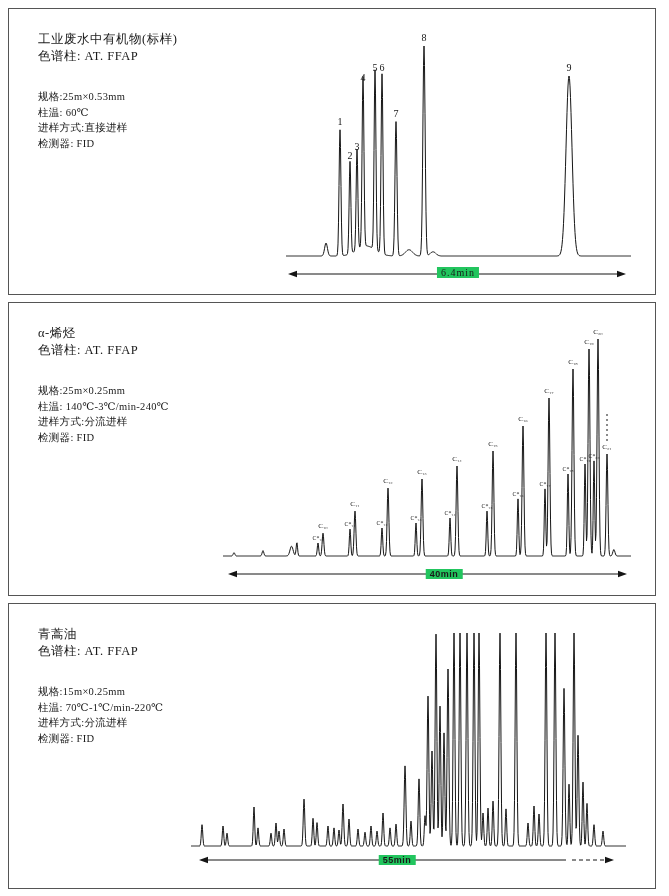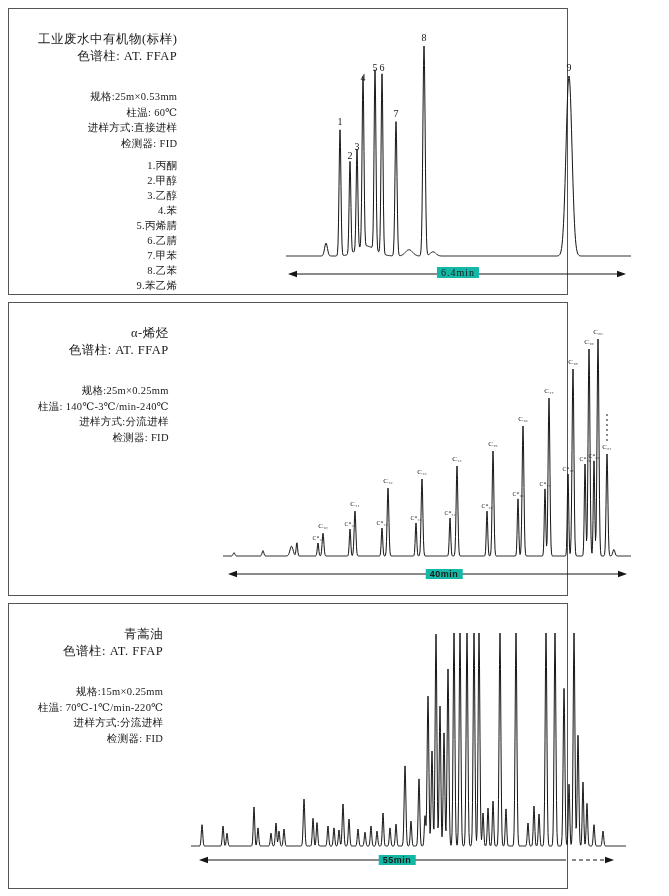--- a/index.html
+++ b/index.html
@@ -1,56 +1,45 @@
 <!DOCTYPE html>
 <html><head>
 <meta charset="utf-8">
 <style>
   html,body{margin:0;padding:0;background:#ffffff;}
   .page{position:relative;width:669px;height:896px;background:#fff;overflow:hidden;
         font-family:"Liberation Serif","DejaVu Serif",serif;color:#1a1a1a;}
-  .panel{position:absolute;left:8px;width:560px;border:1px solid #555;background:#fff;box-sizing:border-box;text-align:right;}
+  .panel{position:absolute;left:8px;width:648px;border:1px solid #555;background:#fff;box-sizing:border-box;}
   .panel-1{top:8px;height:287px;}
   .panel-2{top:302px;height:294px;text-decoration:underline;}
   .panel-3{top:603px;height:286px;padding-left:42px;}
   .panel-text{position:absolute;left:29px;top:22px;z-index:2;}
   .t-title{font-size:12.5px;line-height:17px;letter-spacing:.5px;}
   .t-col{font-size:12.5px;line-height:17px;letter-spacing:.5px;}
   .t-specs{margin-top:24px;font-size:10.5px;line-height:15.5px;letter-spacing:.3px;}
   .t-legend{margin-top:7px;font-size:10.5px;line-height:15px;letter-spacing:.3px;}
   svg.chrom{position:absolute;left:0;top:0;z-index:1;}
-  .axis-label{position:absolute;transform:translateX(-50%);background:#14b8a6;padding:0 4px;z-index:3;
+  .axis-label{position:absolute;transform:translateX(-50%);background:#22c55e;padding:0 4px;z-index:3;
               font-size:10px;letter-spacing:1px;white-space:nowrap;}
   .axis-label.small-bold{font-family:"Liberation Sans","DejaVu Sans",sans-serif;font-size:9px;font-weight:bold;letter-spacing:.5px;}
 </style>
 </head>
 <body>
 
 <div class="page">
 
   <section class="panel panel-1">
     <div class="panel-text">
       <div class="t-title">工业废水中有机物(标样)</div>
       <div class="t-col">色谱柱: AT. FFAP</div>
       <div class="t-specs">
         <div>规格:25m×0.53mm</div>
         <div>柱温: 60℃</div>
         <div>进样方式:直接进样</div>
         <div>检测器: FID</div>
-      </div>
-      <div class="t-legend">
-        <div>1.丙酮</div>
-        <div>2.甲醇</div>
-        <div>3.乙醇</div>
-        <div>4.苯</div>
-        <div>5.丙烯腈</div>
-        <div>6.乙腈</div>
-        <div>7.甲苯</div>
-        <div>8.乙苯</div>
-        <div>9.苯乙烯</div>
       </div>
     </div>
     <svg class="chrom" id="chrom-0" width="644" height="285">
         <path d="M277 247L277.0 247.0L277.5 247.0L278.0 247.0L278.5 247.0L279.0 247.0L279.5 247.0L280.0 247.0L280.5 247.0L281.0 247.0L281.5 247.0L282.0 247.0L282.5 247.0L283.0 247.0L283.5 247.0L284.0 247.0L284.5 247.0L285.0 247.0L285.5 247.0L286.0 247.0L286.5 247.0L287.0 247.0L287.5 247.0L288.0 247.0L288.5 247.0L289.0 247.0L289.5 247.0L290.0 247.0L290.5 247.0L291.0 247.0L291.5 247.0L292.0 247.0L292.5 247.0L293.0 247.0L293.5 247.0L294.0 247.0L294.5 247.0L295.0 247.0L295.5 247.0L296.0 247.0L296.5 247.0L297.0 247.0L297.5 247.0L298.0 247.0L298.5 247.0L299.0 247.0L299.5 247.0L300.0 247.0L300.5 247.0L301.0 247.0L301.5 247.0L302.0 247.0L302.5 247.0L303.0 247.0L303.5 247.0L304.0 247.0L304.5 247.0L305.0 247.0L305.5 247.0L306.0 247.0L306.5 247.0L307.0 247.0L307.5 247.0L308.0 247.0L308.5 247.0L309.0 247.0L309.5 247.0L310.0 247.0L310.5 247.0L311.0 247.0L311.5 247.0L312.0 247.0L312.5 246.9L313.0 246.8L313.5 246.4L314.0 245.7L314.5 244.3L315.0 242.3L315.5 239.7L316.0 237.0L316.5 234.8L317.0 234.0L317.5 234.7L318.0 236.8L318.5 239.5L319.0 242.1L319.5 244.2L320.0 245.6L320.5 246.4L321.0 246.7L321.5 246.9L322.0 247.0L322.5 247.0L323.0 247.0L323.5 247.0L324.0 247.0L324.5 247.0L325.0 247.0L325.5 247.0L326.0 247.0L326.5 247.0L327.0 246.9L327.5 246.8L328.0 246.3L328.5 243.7L329.0 234.9L329.5 213.2L330.0 176.5L330.5 137.7L331.0 120.8L331.5 138.6L332.0 177.6L332.5 213.9L333.0 235.1L333.5 243.6L334.0 246.0L334.5 246.4L335.0 246.4L335.5 246.4L336.0 246.3L336.5 246.2L337.0 246.1L337.5 245.9L338.0 245.6L338.5 244.5L339.0 239.7L339.5 225.9L340.0 198.9L340.5 167.2L341.0 152.4L341.5 167.0L342.0 198.4L342.5 224.8L343.0 238.2L343.5 242.4L344.0 243.1L344.5 243.0L345.0 242.5L345.5 241.1L346.0 235.8L346.5 220.7L347.0 191.2L347.5 156.4L348.0 140.0L348.5 155.7L349.0 189.7L349.5 218.6L350.0 233.2L350.5 237.7L351.0 237.9L351.5 234.4L352.0 222.5L352.5 193.5L353.0 144.2L353.5 91.3L354.0 67.4L354.5 90.2L355.0 142.6L355.5 191.8L356.0 220.9L356.5 232.7L357.0 236.1L357.5 236.8L358.0 237.0L358.5 237.0L359.0 237.1L359.5 237.3L360.0 237.4L360.5 237.6L361.0 237.8L361.5 238.0L362.0 238.3L362.5 238.4L363.0 238.0L363.5 234.8L364.0 223.0L364.5 193.1L365.0 141.7L365.5 86.1L366.0 60.8L366.5 84.9L367.0 140.6L367.5 193.3L368.0 224.8L368.5 237.8L369.0 241.8L369.5 242.7L370.0 242.4L370.5 239.3L371.0 227.5L371.5 197.7L372.0 146.3L372.5 90.6L373.0 64.8L373.5 88.5L374.0 144.0L374.5 196.7L375.0 228.1L375.5 241.0L376.0 244.9L376.5 245.8L377.0 246.0L377.5 246.2L378.0 246.3L378.5 246.3L379.0 246.4L379.5 246.5L380.0 246.6L380.5 246.6L381.0 246.7L381.5 246.7L382.0 246.7L382.5 246.8L383.0 246.8L383.5 246.6L384.0 245.4L384.5 241.1L385.0 228.9L385.5 203.4L386.0 165.1L386.5 127.8L387.0 112.6L387.5 129.5L388.0 167.4L388.5 205.2L389.0 230.0L389.5 241.6L390.0 245.6L390.5 246.6L391.0 246.7L391.5 246.6L392.0 246.5L392.5 246.3L393.0 246.1L393.5 245.8L394.0 245.5L394.5 245.1L395.0 244.7L395.5 244.2L396.0 243.7L396.5 243.1L397.0 242.6L397.5 242.1L398.0 241.6L398.5 241.2L399.0 240.9L399.5 240.8L400.0 240.7L400.5 240.8L401.0 241.0L401.5 241.2L402.0 241.6L402.5 242.1L403.0 242.6L403.5 243.1L404.0 243.7L404.5 244.2L405.0 244.7L405.5 245.1L406.0 245.5L406.5 245.8L407.0 246.1L407.5 246.3L408.0 246.5L408.5 246.7L409.0 246.8L409.5 246.8L410.0 246.9L410.5 246.8L411.0 246.5L411.5 245.2L412.0 240.7L412.5 228.7L413.0 203.0L413.5 159.8L414.0 104.9L414.5 56.5L415.0 37.0L415.5 56.5L416.0 104.8L416.5 159.7L417.0 202.8L417.5 228.4L418.0 240.3L418.5 244.6L419.0 245.7L419.5 245.7L420.0 245.4L420.5 245.0L421.0 244.6L421.5 244.2L422.0 243.7L422.5 243.4L423.0 243.1L423.5 242.9L424.0 242.8L424.5 242.9L425.0 243.1L425.5 243.3L426.0 243.7L426.5 244.2L427.0 244.6L427.5 245.0L428.0 245.5L428.5 245.8L429.0 246.1L429.5 246.4L430.0 246.6L430.5 246.7L431.0 246.8L431.5 246.9L432.0 246.9L432.5 247.0L433.0 247.0L433.5 247.0L434.0 247.0L434.5 247.0L435.0 247.0L435.5 247.0L436.0 247.0L436.5 247.0L437.0 247.0L437.5 247.0L438.0 247.0L438.5 247.0L439.0 247.0L439.5 247.0L440.0 247.0L440.5 247.0L441.0 247.0L441.5 247.0L442.0 247.0L442.5 247.0L443.0 247.0L443.5 247.0L444.0 247.0L444.5 247.0L445.0 247.0L445.5 247.0L446.0 247.0L446.5 247.0L447.0 247.0L447.5 247.0L448.0 247.0L448.5 247.0L449.0 247.0L449.5 247.0L450.0 247.0L450.5 247.0L451.0 247.0L451.5 247.0L452.0 247.0L452.5 247.0L453.0 247.0L453.5 247.0L454.0 247.0L454.5 247.0L455.0 247.0L455.5 247.0L456.0 247.0L456.5 247.0L457.0 247.0L457.5 247.0L458.0 247.0L458.5 247.0L459.0 247.0L459.5 247.0L460.0 247.0L460.5 247.0L461.0 247.0L461.5 247.0L462.0 247.0L462.5 247.0L463.0 247.0L463.5 247.0L464.0 247.0L464.5 247.0L465.0 247.0L465.5 247.0L466.0 247.0L466.5 247.0L467.0 247.0L467.5 247.0L468.0 247.0L468.5 247.0L469.0 247.0L469.5 247.0L470.0 247.0L470.5 247.0L471.0 247.0L471.5 247.0L472.0 247.0L472.5 247.0L473.0 247.0L473.5 247.0L474.0 247.0L474.5 247.0L475.0 247.0L475.5 247.0L476.0 247.0L476.5 247.0L477.0 247.0L477.5 247.0L478.0 247.0L478.5 247.0L479.0 247.0L479.5 247.0L480.0 247.0L480.5 247.0L481.0 247.0L481.5 247.0L482.0 247.0L482.5 247.0L483.0 247.0L483.5 247.0L484.0 247.0L484.5 247.0L485.0 247.0L485.5 247.0L486.0 247.0L486.5 247.0L487.0 247.0L487.5 247.0L488.0 247.0L488.5 247.0L489.0 247.0L489.5 247.0L490.0 247.0L490.5 247.0L491.0 247.0L491.5 247.0L492.0 247.0L492.5 247.0L493.0 247.0L493.5 247.0L494.0 247.0L494.5 247.0L495.0 247.0L495.5 247.0L496.0 247.0L496.5 247.0L497.0 247.0L497.5 247.0L498.0 247.0L498.5 247.0L499.0 247.0L499.5 247.0L500.0 247.0L500.5 247.0L501.0 247.0L501.5 247.0L502.0 247.0L502.5 247.0L503.0 247.0L503.5 247.0L504.0 247.0L504.5 247.0L505.0 247.0L505.5 247.0L506.0 247.0L506.5 247.0L507.0 247.0L507.5 247.0L508.0 247.0L508.5 247.0L509.0 247.0L509.5 247.0L510.0 247.0L510.5 247.0L511.0 247.0L511.5 247.0L512.0 247.0L512.5 247.0L513.0 247.0L513.5 247.0L514.0 247.0L514.5 247.0L515.0 247.0L515.5 247.0L516.0 247.0L516.5 247.0L517.0 247.0L517.5 247.0L518.0 247.0L518.5 247.0L519.0 247.0L519.5 247.0L520.0 247.0L520.5 247.0L521.0 247.0L521.5 247.0L522.0 247.0L522.5 247.0L523.0 247.0L523.5 247.0L524.0 247.0L524.5 247.0L525.0 247.0L525.5 247.0L526.0 247.0L526.5 247.0L527.0 247.0L527.5 247.0L528.0 247.0L528.5 247.0L529.0 247.0L529.5 247.0L530.0 247.0L530.5 247.0L531.0 247.0L531.5 247.0L532.0 247.0L532.5 247.0L533.0 247.0L533.5 247.0L534.0 247.0L534.5 247.0L535.0 247.0L535.5 247.0L536.0 247.0L536.5 247.0L537.0 247.0L537.5 247.0L538.0 247.0L538.5 247.0L539.0 247.0L539.5 247.0L540.0 247.0L540.5 247.0L541.0 247.0L541.5 247.0L542.0 247.0L542.5 247.0L543.0 247.0L543.5 247.0L544.0 247.0L544.5 247.0L545.0 247.0L545.5 247.0L546.0 247.0L546.5 247.0L547.0 247.0L547.5 247.0L548.0 246.9L548.5 246.9L549.0 246.8L549.5 246.7L550.0 246.4L550.5 245.9L551.0 245.2L551.5 244.0L552.0 242.2L552.5 239.6L553.0 235.8L553.5 230.6L554.0 223.7L554.5 214.7L555.0 203.5L555.5 190.0L556.0 174.5L556.5 157.3L557.0 139.1L557.5 120.8L558.0 103.7L558.5 88.7L559.0 77.0L559.5 69.6L560.0 67.0L560.5 69.5L561.0 76.9L561.5 88.5L562.0 103.4L562.5 120.6L563.0 138.8L563.5 157.0L564.0 174.2L564.5 189.8L565.0 203.3L565.5 214.5L566.0 223.6L566.5 230.6L567.0 235.8L567.5 239.6L568.0 242.2L568.5 244.0L569.0 245.2L569.5 245.9L570.0 246.4L570.5 246.7L571.0 246.8L571.5 246.9L572.0 246.9L572.5 247.0L573.0 247.0L573.5 247.0L574.0 247.0L574.5 247.0L575.0 247.0L575.5 247.0L576.0 247.0L576.5 247.0L577.0 247.0L577.5 247.0L578.0 247.0L578.5 247.0L579.0 247.0L579.5 247.0L580.0 247.0L580.5 247.0L581.0 247.0L581.5 247.0L582.0 247.0L582.5 247.0L583.0 247.0L583.5 247.0L584.0 247.0L584.5 247.0L585.0 247.0L585.5 247.0L586.0 247.0L586.5 247.0L587.0 247.0L587.5 247.0L588.0 247.0L588.5 247.0L589.0 247.0L589.5 247.0L590.0 247.0L590.5 247.0L591.0 247.0L591.5 247.0L592.0 247.0L592.5 247.0L593.0 247.0L593.5 247.0L594.0 247.0L594.5 247.0L595.0 247.0L595.5 247.0L596.0 247.0L596.5 247.0L597.0 247.0L597.5 247.0L598.0 247.0L598.5 247.0L599.0 247.0L599.5 247.0L600.0 247.0L600.5 247.0L601.0 247.0L601.5 247.0L602.0 247.0L602.5 247.0L603.0 247.0L603.5 247.0L604.0 247.0L604.5 247.0L605.0 247.0L605.5 247.0L606.0 247.0L606.5 247.0L607.0 247.0L607.5 247.0L608.0 247.0L608.5 247.0L609.0 247.0L609.5 247.0L610.0 247.0L610.5 247.0L611.0 247.0L611.5 247.0L612.0 247.0L612.5 247.0L613.0 247.0L613.5 247.0L614.0 247.0L614.5 247.0L615.0 247.0L615.5 247.0L616.0 247.0L616.5 247.0L617.0 247.0L617.5 247.0L618.0 247.0L618.5 247.0L619.0 247.0L619.5 247.0L620.0 247.0L620.5 247.0L621.0 247.0L621.5 247.0L622.0 247.0" fill="none" stroke="#151515" stroke-width="1" stroke-linejoin="round"></path>
         <text x="331.0" y="116.0" text-anchor="middle" fill="#151515" font-size="10" font-family="&quot;Liberation Serif&quot;,&quot;DejaVu Serif&quot;,serif">1</text>
         <text x="341.0" y="149.6" text-anchor="middle" fill="#151515" font-size="10" font-family="&quot;Liberation Serif&quot;,&quot;DejaVu Serif&quot;,serif">2</text>
         <text x="348.0" y="141.2" text-anchor="middle" fill="#151515" font-size="10" font-family="&quot;Liberation Serif&quot;,&quot;DejaVu Serif&quot;,serif">3</text>
         <text x="354.0" y="71.9" text-anchor="middle" fill="#151515" font-size="10" font-family="&quot;Liberation Serif&quot;,&quot;DejaVu Serif&quot;,serif">4</text>
         <text x="366.0" y="62.0" text-anchor="middle" fill="#151515" font-size="10" font-family="&quot;Liberation Serif&quot;,&quot;DejaVu Serif&quot;,serif">5</text>
         <text x="373.0" y="62.0" text-anchor="middle" fill="#151515" font-size="10" font-family="&quot;Liberation Serif&quot;,&quot;DejaVu Serif&quot;,serif">6</text>

